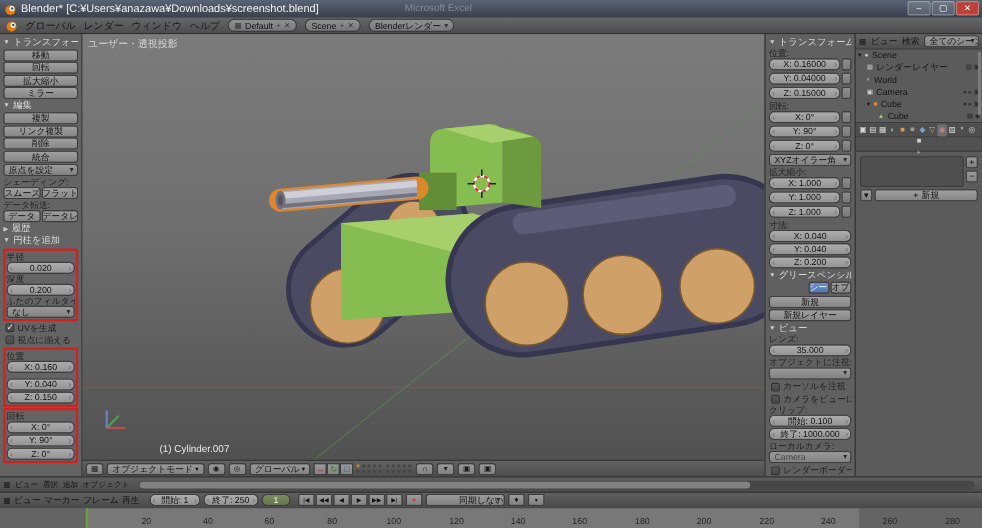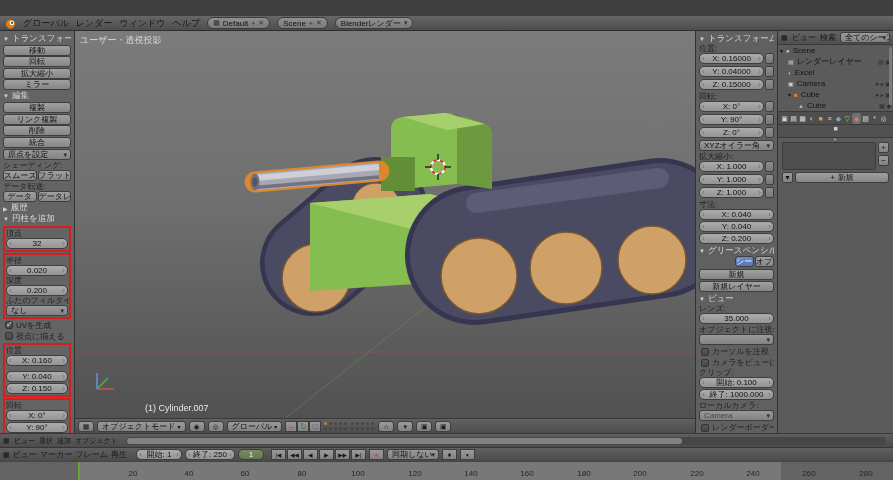--- a/index.html
+++ b/index.html
@@ -137,20 +137,35 @@
     overflow:hidden; }
   .rnum { position:absolute; bottom:2px; transform:translateX(-50%); font-size:8px; color:#262626; }
   .rdark { position:absolute; top:0; height:100%; background:rgba(0,0,0,.16); }
   #cfline { position:absolute; left:78px; top:0; width:2px; height:100%; background:#6aa32e; }
 </style>
 </head>
 <body>
 
 <div id="root">
 
+  <div id="titlebar" class="abs">
+    <svg width="11" height="11" viewBox="0 0 16 16">
+      <circle cx="8" cy="9" r="6.5" fill="#e87d0d"></circle>
+      <circle cx="10" cy="7" r="3.4" fill="#fff"></circle>
+      <circle cx="10.3" cy="6.9" r="1.7" fill="#235a89"></circle>
+      <path d="M1,6 L8,4 L6,7 Z" fill="#e87d0d"></path>
+    </svg>
+    <span>Blender* [C:¥Users¥anazawa¥Downloads¥screenshot.blend]</span>
+    <span id="ghost">Microsoft Excel</span>
+    <div id="winbtns">
+      <span class="winbtn">–</span>
+      <span class="winbtn">▢</span>
+      <span class="winbtn close">✕</span>
+    </div>
+  </div>
 
   <div id="infoheader" class="abs">
     <svg width="11" height="11" viewBox="0 0 16 16">
       <circle cx="8" cy="9" r="6.5" fill="#e87d0d"></circle>
       <circle cx="10" cy="7" r="3.4" fill="#fff"></circle>
       <circle cx="10.3" cy="6.9" r="1.7" fill="#235a89"></circle>
     </svg>
     <span class="hmenu">グローバル</span>
     <span class="hmenu">レンダー</span>
     <span class="hmenu">ウィンドウ</span>
@@ -206,24 +221,20 @@
     <div class="phdr">
       <span class="tri">▶</span>
       <span>履歴</span>
     </div>
 
     <div class="phdr">
       <span class="tri">▼</span>
       <span>円柱を追加</span>
     </div>
 
-    <div class="redbox">
-      <div class="plabel">頂点</div>
-      <div class="num">32</div>
-    </div>
 
     <div class="redbox">
       <div class="plabel">半径</div>
       <div class="num">0.020</div>
       <div class="plabel">深度</div>
       <div class="num">0.200</div>
       <div class="plabel">ふたのフィルタイプ</div>
       <div class="menu">なし</div>
     </div>
 
@@ -464,21 +475,21 @@
       <span class="oicon" style="color:#c9c9c9;">●</span>
       <span>Scene</span>
     </div>
     <div class="orow" style="padding-left:10px;">
       <span class="oicon" style="color:#b8b8b8;">▦</span>
       <span>レンダーレイヤー</span>
       <span class="oright">▨ ▣</span>
     </div>
     <div class="orow" style="padding-left:10px;">
       <span class="oicon" style="color:#a9bcc8;">◐</span>
-      <span>Excel</span>
+      <span>World</span>
     </div>
     <div class="orow" style="padding-left:10px;">
       <span class="oicon" style="color:#cfcfcf;">▣</span>
       <span>Camera</span>
       <span class="oright">● ▸ ▣</span>
     </div>
     <div class="orow" style="padding-left:10px;">
       <span class="oicon">▾</span>
       <span class="oicon" style="color:#d98e2e;">■</span>
       <span>Cube</span>
@@ -550,21 +561,21 @@
     <div id="curframe">1</div>
     <div style="display:flex;gap:1px;margin-left:4px;">
       <span class="tbtn">|◀</span>
       <span class="tbtn">◀◀</span>
       <span class="tbtn">◀</span>
       <span class="tbtn">▶</span>
       <span class="tbtn">▶▶</span>
       <span class="tbtn">▶|</span>
     </div>
     <span class="tbtn" style="color:#b8504a;font-size:7px;">●</span>
-    <div class="menu" style="width:52px;">同期しない</div>
+    <div class="menu" style="width:72px;text-align:right;">同期しない</div>
     <span class="tbtn" style="font-size:7px;">♦</span>
     <span class="tbtn">▾</span>
   </div>
 
   <div id="ruler" class="abs">
     <div class="rdark" style="left:0;width:78px;"></div>
     <div class="rdark" style="left:781px;width:112px;"></div>
     <div id="cfline"></div>
     <span class="rnum" style="left:133px;">20</span>
     <span class="rnum" style="left:189px;">40</span>

